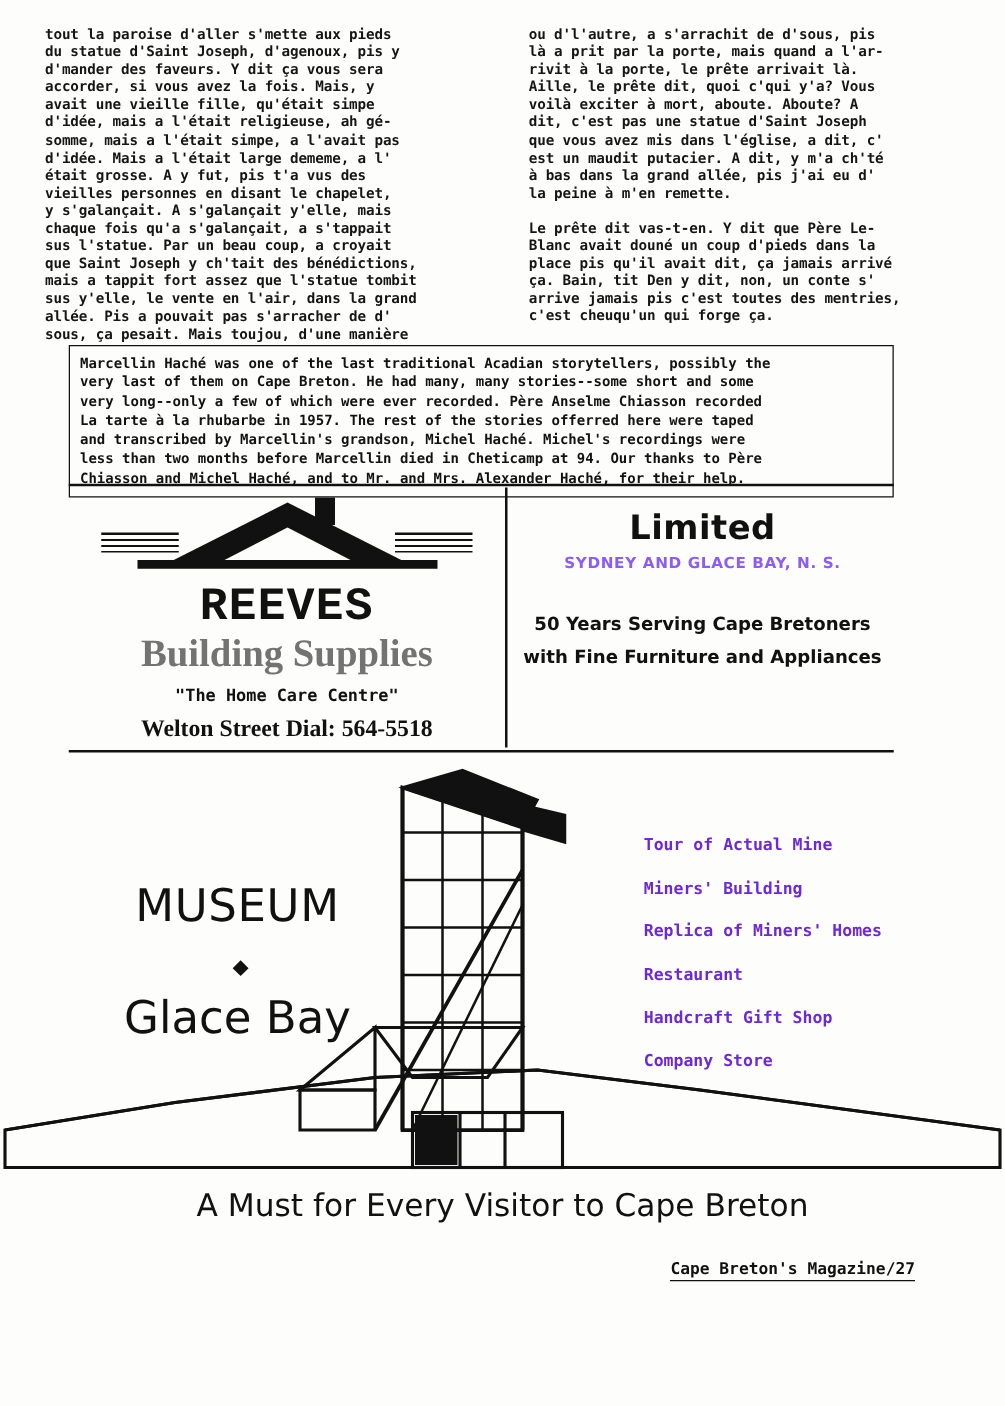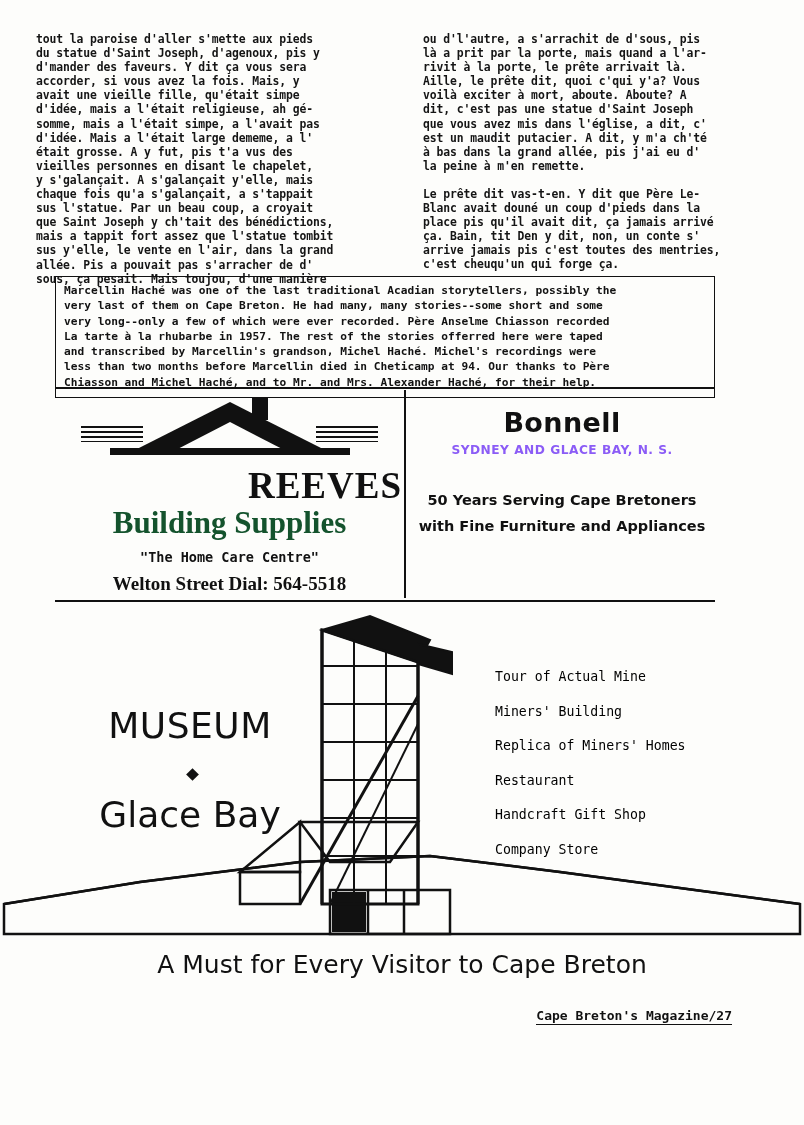--- a/index.html
+++ b/index.html
@@ -17,21 +17,21 @@
   }
   .page {
     position: absolute;
     inset: 0;
     background: #fdfdfb;
   }
 
   
   .columns {
     position: absolute;
-    top: 32px;
+    top: 20px;
     left: 36px;
     width: 736px;
     display: flex;
     gap: 38px;
   }
   .col {
     width: 350px;
   }
   .col p {
     margin: 0 0 14px 0;
@@ -142,35 +142,34 @@
     position: absolute;
     top: 30px;
     width: 62px;
     height: 16px;
     background: repeating-linear-gradient(to bottom, #111 0 2px, #fdfdfb 2px 5px);
   }
   .hatch.left { left: 24px; }
   .hatch.right { right: 24px; }
 
   .reeves-name {
-    font-family: Liberation Serif, serif;
+    font-family: Liberation Mono, monospace;
     font-weight: bold;
     font-size: 37px;
     letter-spacing: 1px;
     line-height: 40px;
     margin-top: -2px;
     color: #111;
-    text-align: right;
   }
   .reeves-sub {
     font-family: "Liberation Serif", serif;
     font-weight: bold;
     font-size: 31px;
     line-height: 34px;
-    color: #14532d;
+    color: #737373;
   }
   .reeves-tag {
     font-family: "DejaVu Sans Mono", monospace;
     font-weight: 700;
     font-size: 13.5px;
     margin-top: 9px;
     color: #111;
   }
   .reeves-addr {
     font-family: "Liberation Serif", serif;
@@ -250,27 +249,27 @@
     top: 190px;
     width: 240px;
     text-align: center;
     font-family: "DejaVu Sans", sans-serif;
     font-weight: 400;
     font-size: 36px;
     color: #111;
   }
   .museum-list {
     position: absolute;
-    left: 495px;
+    left: 515px;
     top: 56px;
     font-family: "DejaVu Sans Mono", monospace;
     font-size: 13.2px;
-    font-weight: 400;
+    font-weight: 700;
     line-height: 34.5px;
-    color: #000000;
+    color: #6d28d9;
   }
   .museum-list div { white-space: pre; }
 
   .museum-art { position: absolute; left: 0; top: 0; width: 804px; height: 360px; }
 
   .must-line {
     position: absolute;
     top: 950px;
     left: 0;
     width: 804px;
@@ -362,21 +361,21 @@
       <div class="chimney"></div>
       <div class="eave"></div>
     </div>
     <div class="reeves-name">REEVES</div>
     <div class="reeves-sub">Building Supplies</div>
     <div class="reeves-tag">"The Home Care Centre"</div>
     <div class="reeves-addr">Welton Street   Dial: 564-5518</div>
   </div>
 
   <div class="ad-right">
-    <div class="bonnell-title">Bonnell</div>
+    <div class="bonnell-title">Limited</div>
     <div class="bonnell-city">SYDNEY AND GLACE BAY, N. S.</div>
     <div class="bonnell-line first">50 Years Serving Cape Bretoners</div>
     <div class="bonnell-line">with Fine Furniture and Appliances</div>
   </div>
 
   <div class="museum">
 
     <svg class="museum-art" viewBox="0 0 804 360" preserveAspectRatio="none">
 
       <path d="M4 300 L4 330 L800 330 L800 300 L560 268 L430 252 L300 258 L140 278 Z" fill="none" stroke="#111" stroke-width="2.5"></path>

